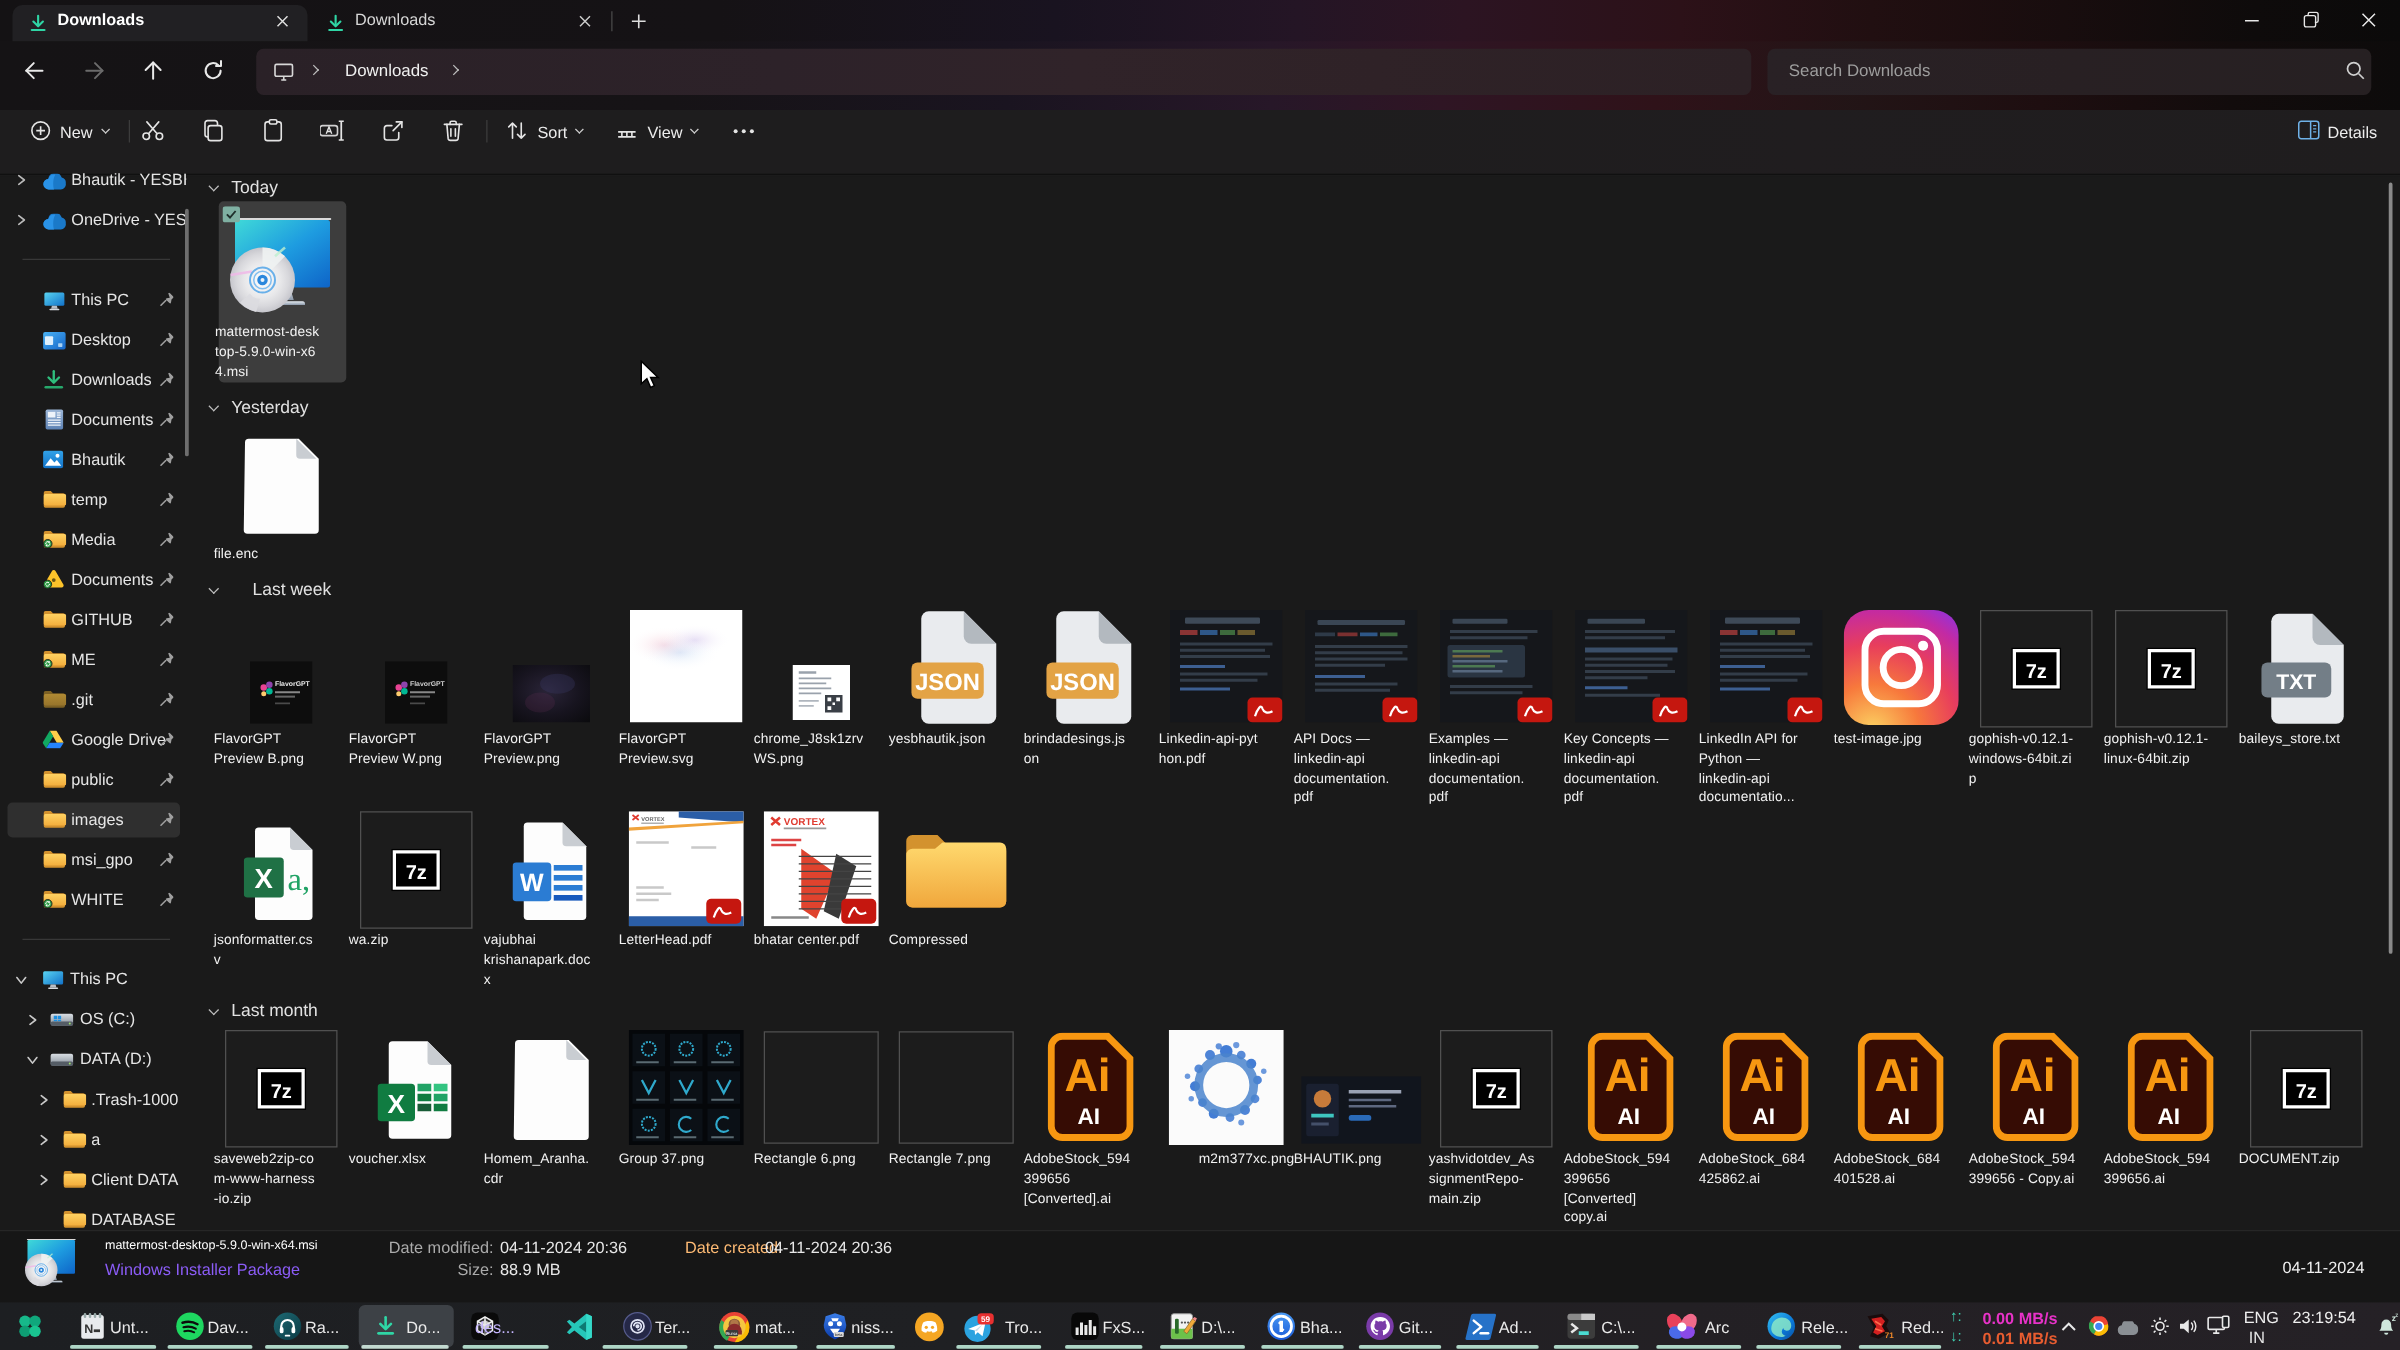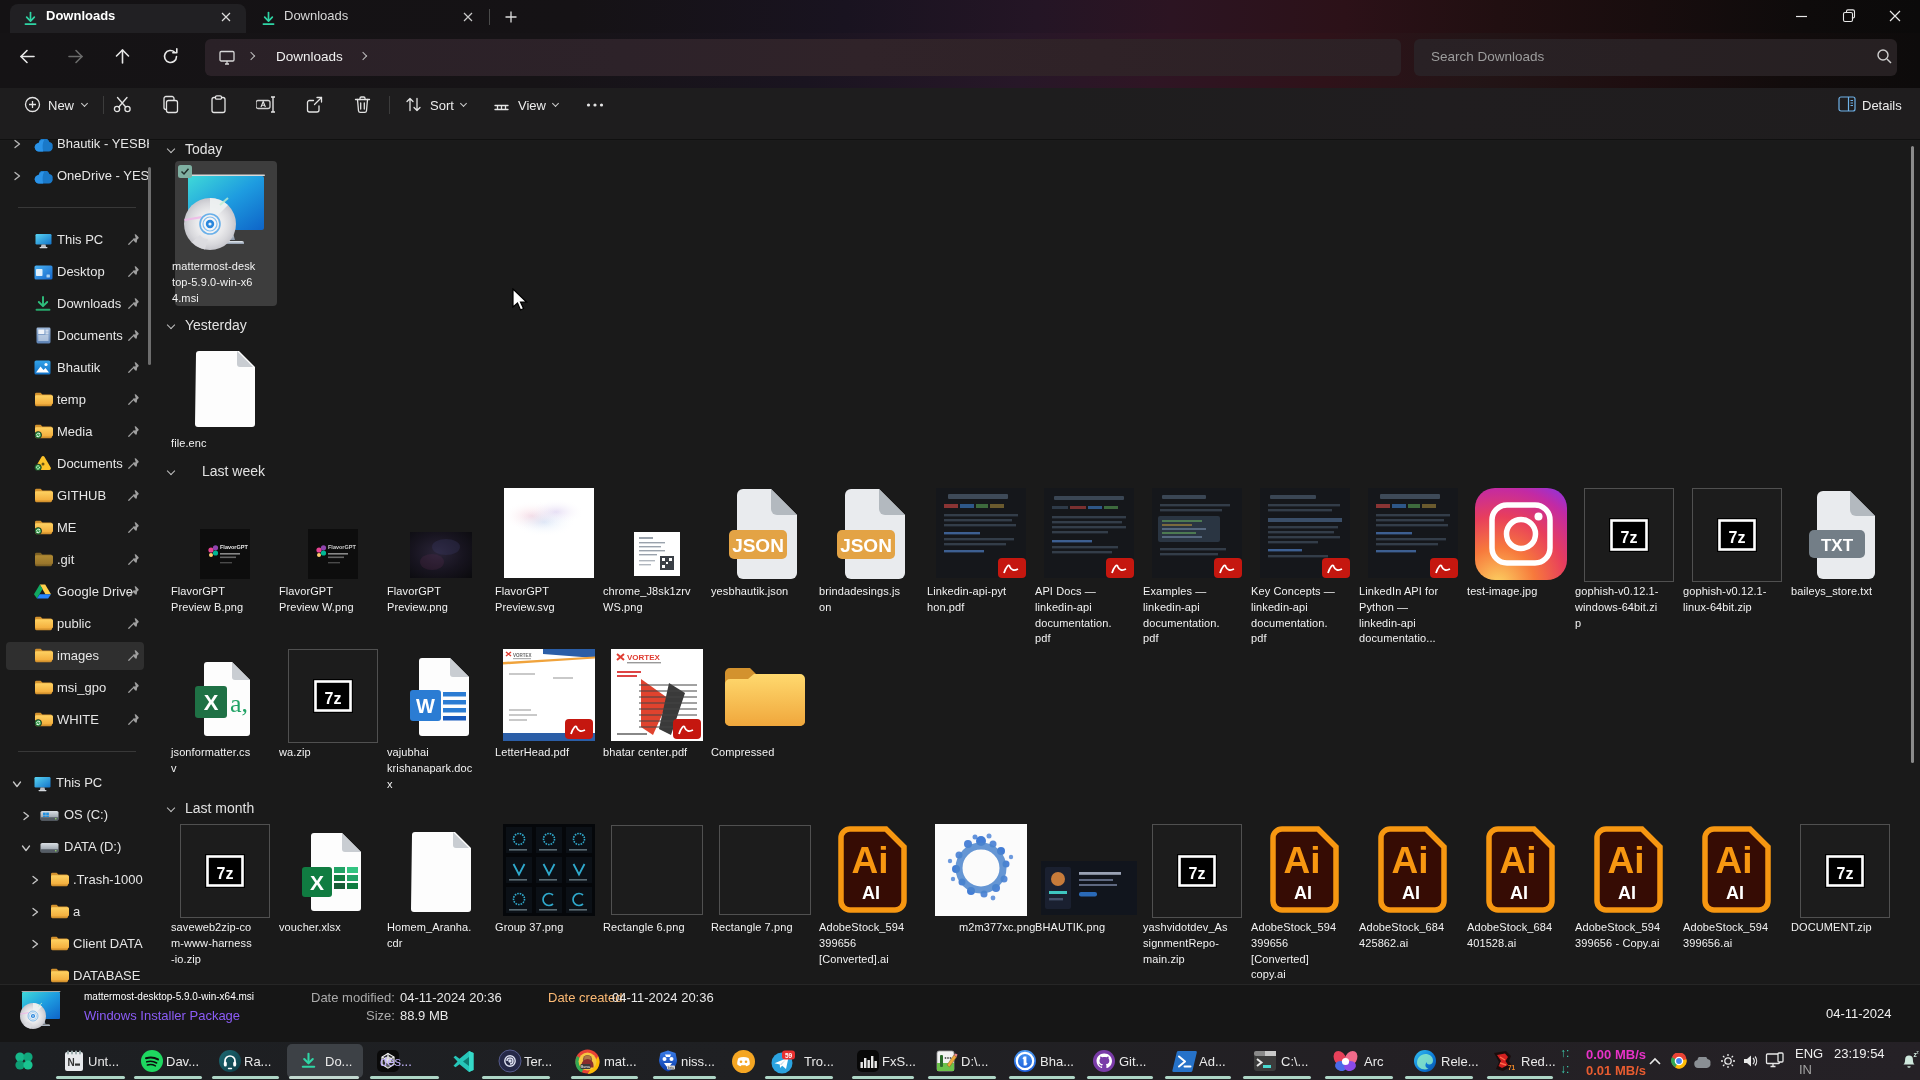--- a/index.html
+++ b/index.html
@@ -1408,20 +1408,20 @@
     <path d="M11 5 a4.5 4.5 0 0 1 0 6 M13 3.5 a7 7 0 0 1 0 9" stroke="#e8e8e8" stroke-width="1.2" fill="none"></path>
   </svg>
 <svg class="a" style="left:1765px;top:1052px" width="20" height="18" viewBox="0 0 20 18">
     <g stroke="#e8e8e8" stroke-width="1.3" fill="none">
       <rect x="1.5" y="2" width="13" height="9.5" rx="1"></rect>
       <path d="M5.5 14.5 h5 M8 11.5 v3"></path>
       <rect x="13" y="1" width="5" height="9" rx="1" fill="#1d1f22"></rect>
     </g>
   </svg>
 <div class="a" style="left:1795px;top:1046px;font-size:13px;color:#f0f0f0">ENG</div>
-<div class="a" style="left:1799px;top:1062px;font-size:13px;color:#a3a3a3">IN</div>
+<div class="a" style="left:1799px;top:1062px;font-size:13px;color:#e5e5e5">IN</div>
 <div class="a" style="left:1834px;top:1046px;font-size:13px;color:#f0f0f0">23:19:54</div>
 <div class="a" style="left:1826px;top:1006px;font-size:13px;color:#f0f0f0">04-11-2024</div>
 <svg class="a" style="left:1899px;top:1050px" width="20" height="19" viewBox="0 0 18 17">
     <path d="M4 13 c1-1 1.5-2 1.5-4.5 a3.5 3.5 0 0 1 7 0 c0 2.5.5 3.5 1.5 4.5z" fill="#cfe8dd"></path>
     <path d="M7.5 14.5 a1.5 1.5 0 0 0 3 0z" fill="#cfe8dd"></path>
     <text x="13" y="6" font-size="6" fill="#cfe8dd" font-weight="bold">z</text>
     <text x="15.5" y="3.5" font-size="4.5" fill="#cfe8dd">z</text>
   </svg>
 </body></html>

